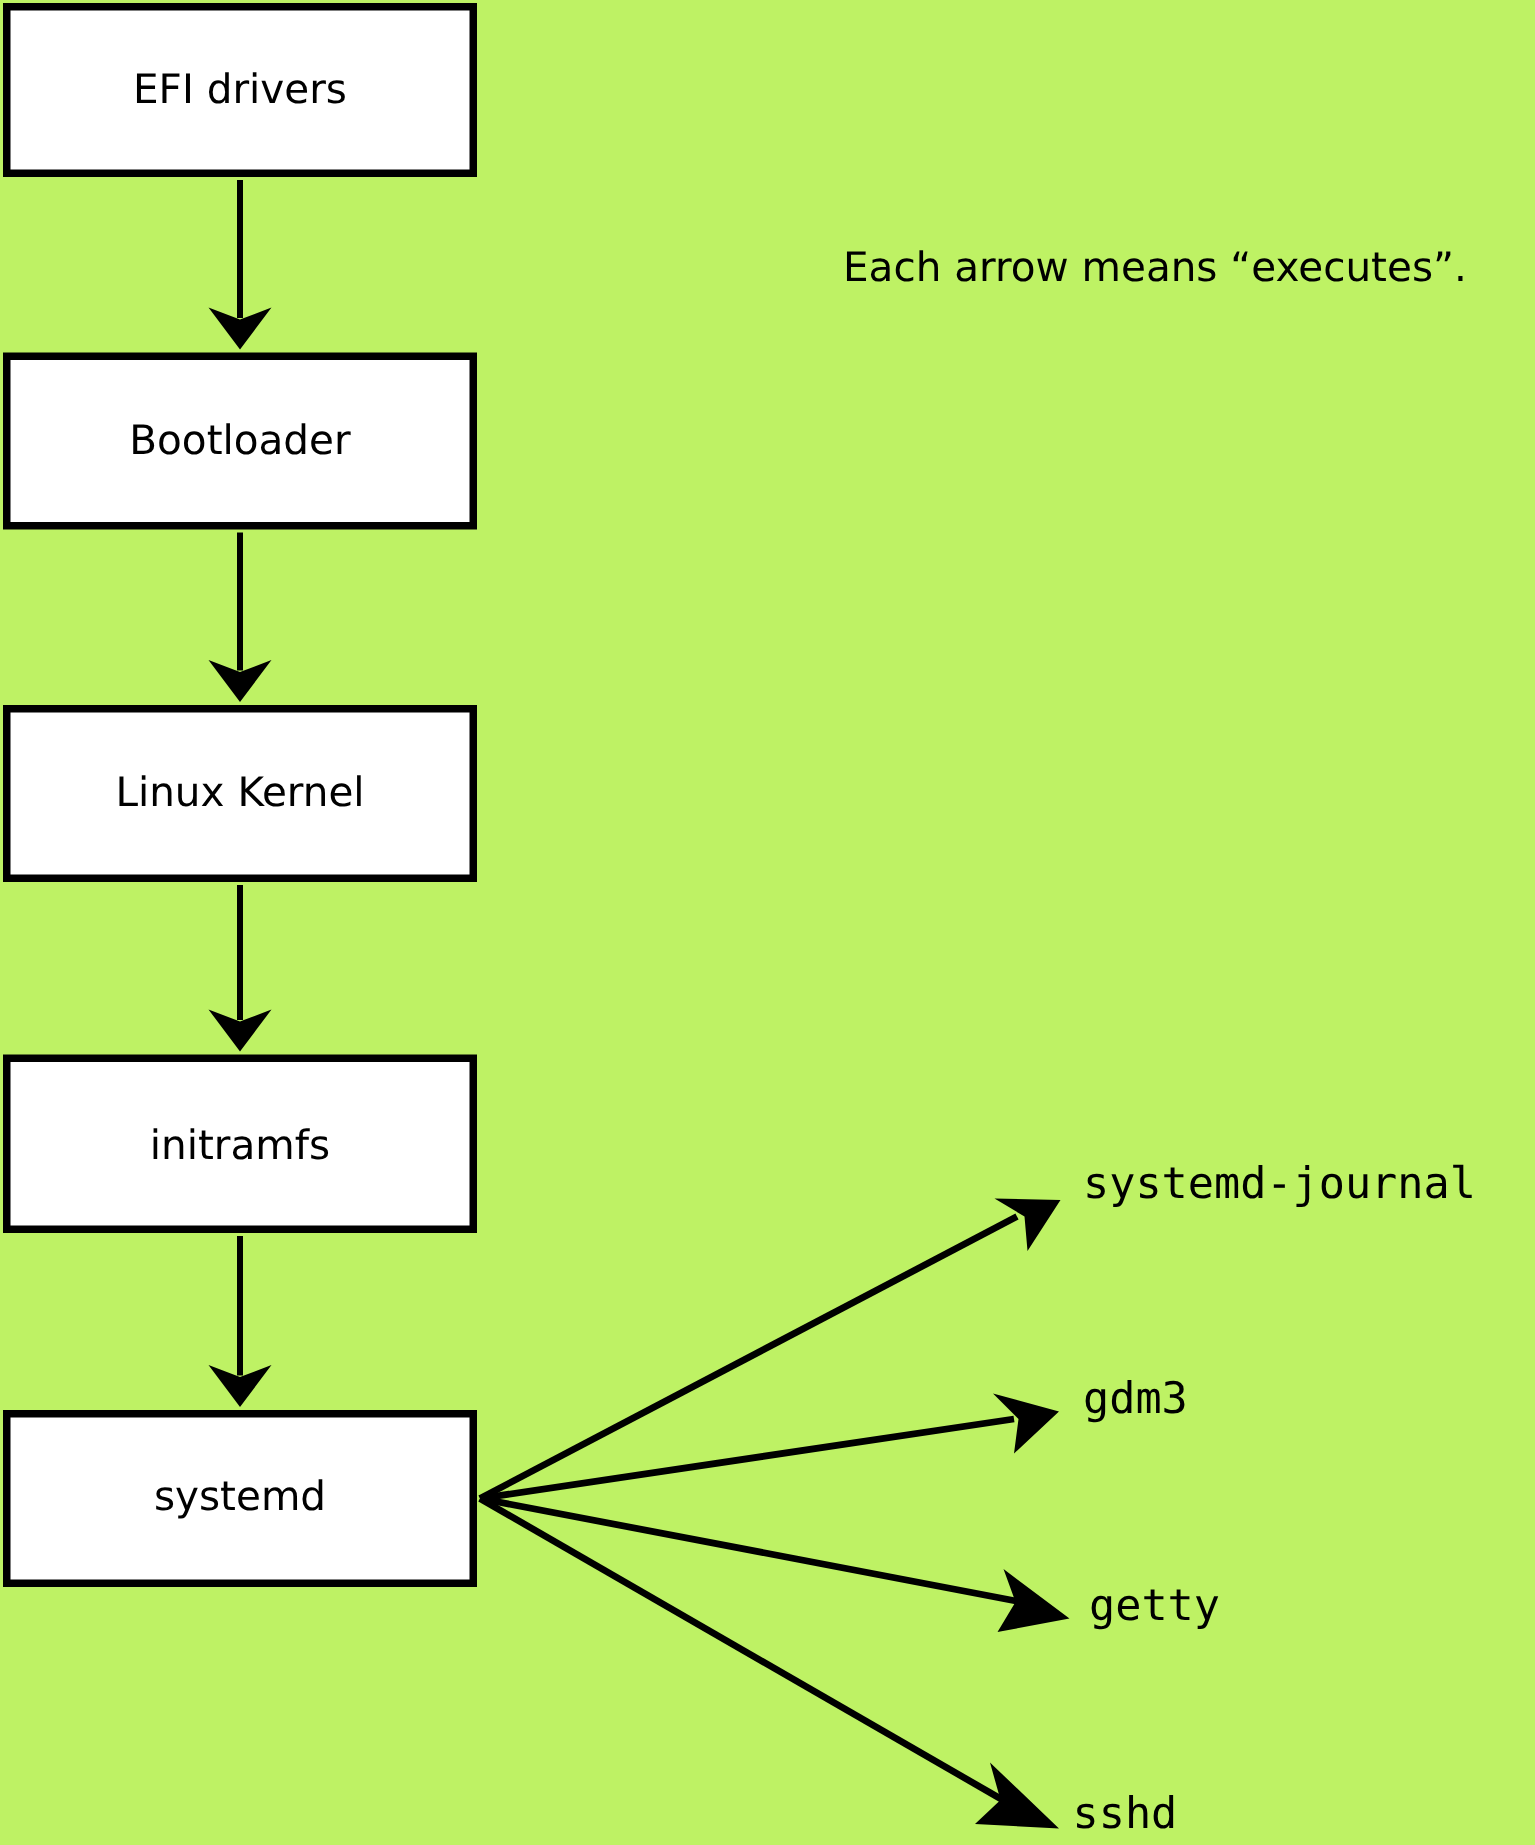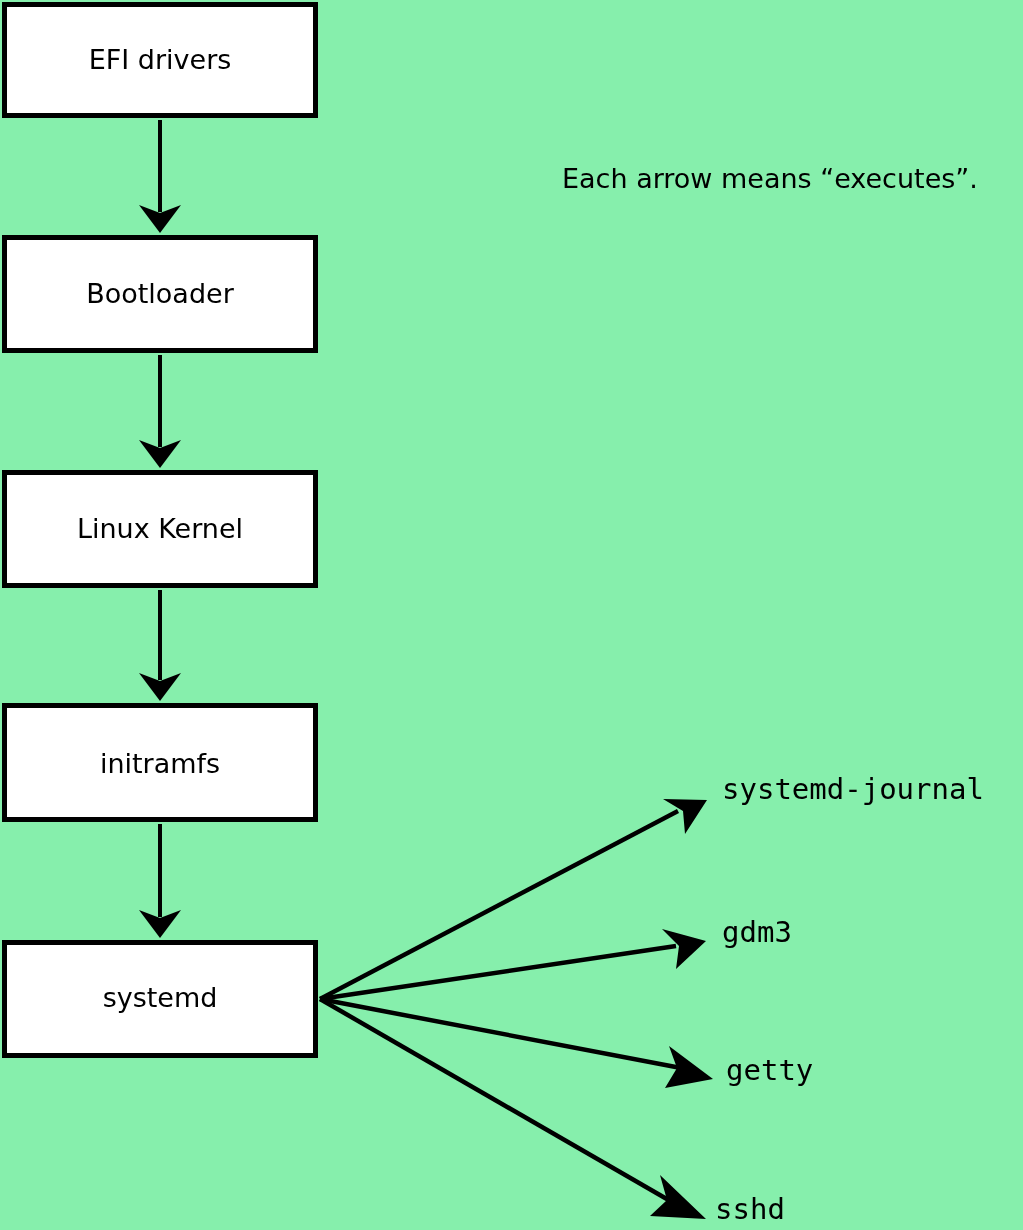--- a/index.html
+++ b/index.html
@@ -11,21 +11,21 @@
   body {
     width: 1023px;
     height: 1230px;
     overflow: hidden;
     font-family: "DejaVu Sans", sans-serif;
   }
   #diagram-root {
     position: relative;
     width: 1023px;
     height: 1230px;
-    background: #86efac;
+    background: #bef264;
   }
   svg#diagram-canvas {
     position: absolute;
     top: 0;
     left: 0;
     width: 1023px;
     height: 1230px;
     display: block;
   }
   .stage-box-rect {

